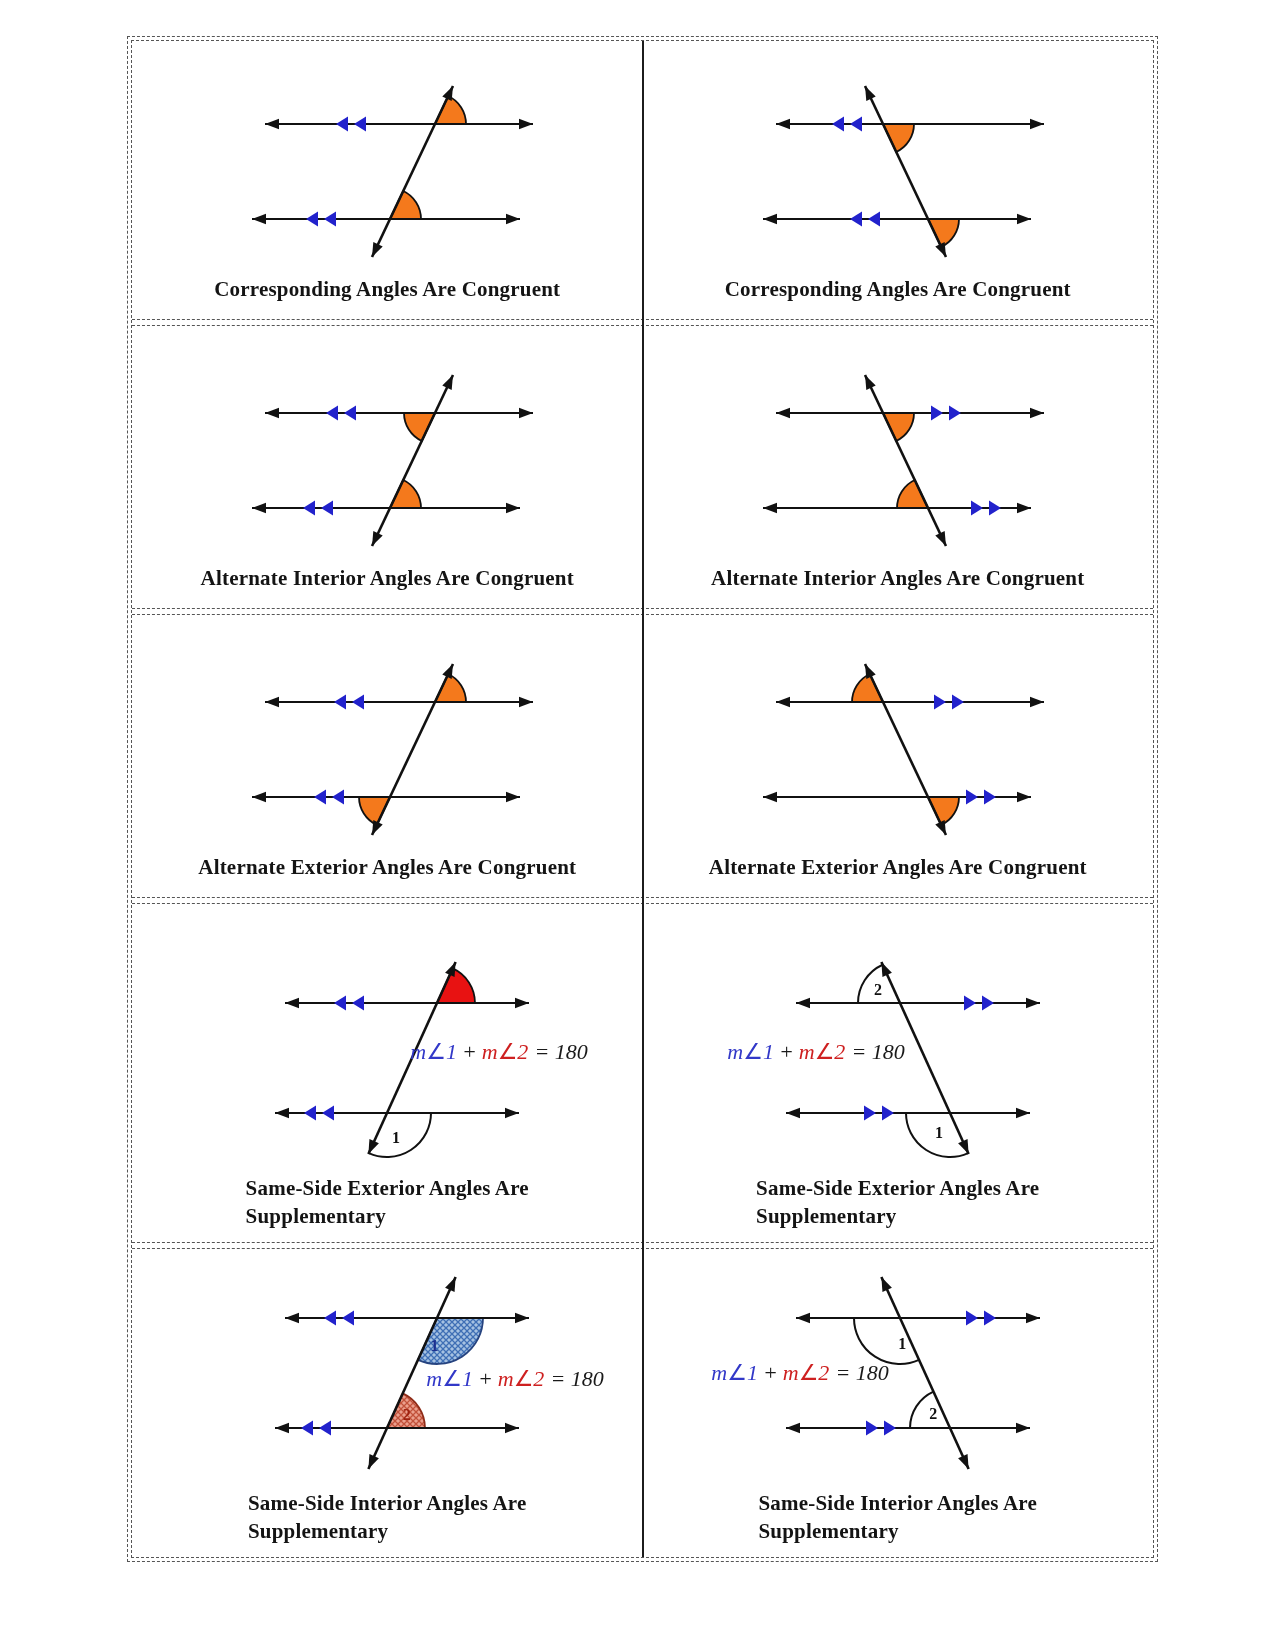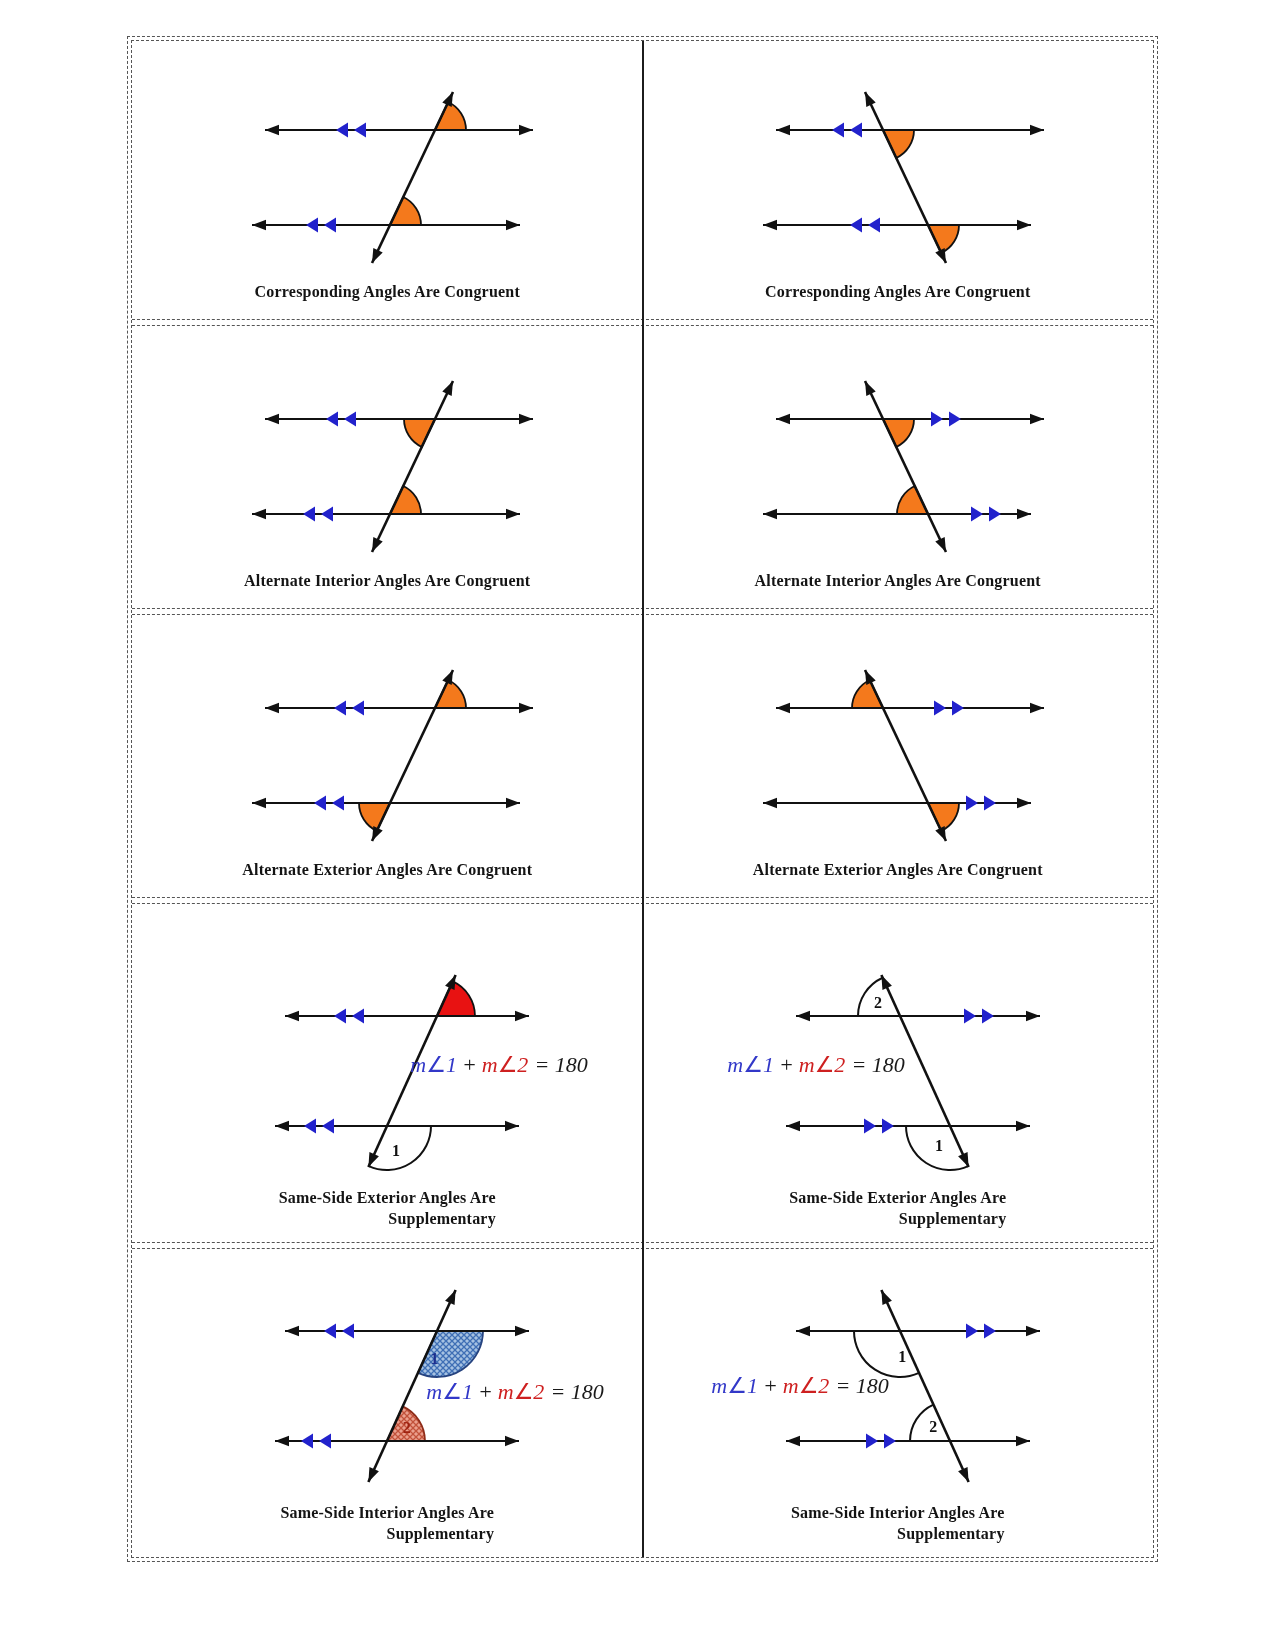--- a/index.html
+++ b/index.html
@@ -14,21 +14,21 @@
   .grid-inner{border:1px dashed #555;position:relative;}
   .vdivider{position:absolute;left:calc(50% - 1px);top:0;bottom:0;width:2px;background:#1c1c1c;z-index:2;}
   .row{display:flex;width:100%;}
   .rowsep{height:5px;border-top:1px dashed #555;border-bottom:1px dashed #555;}
   .cell{
     flex:1;display:flex;flex-direction:column;align-items:center;
     justify-content:flex-end;overflow:hidden;
   }
   .cell svg{display:block;}
   .caption{
-    text-align:right;font-weight:bold;color:#141414;font-size:16px;
+    text-align:left;font-weight:bold;color:#141414;font-size:21px;
     line-height:1.3;margin-bottom:12px;letter-spacing:0.2px;
   }
   .r13 .caption{margin-bottom:16px;}
 </style>
 </head>
 <body>
 
 <div class="grid">
   <div class="grid-inner">
     <div class="vdivider"></div>

